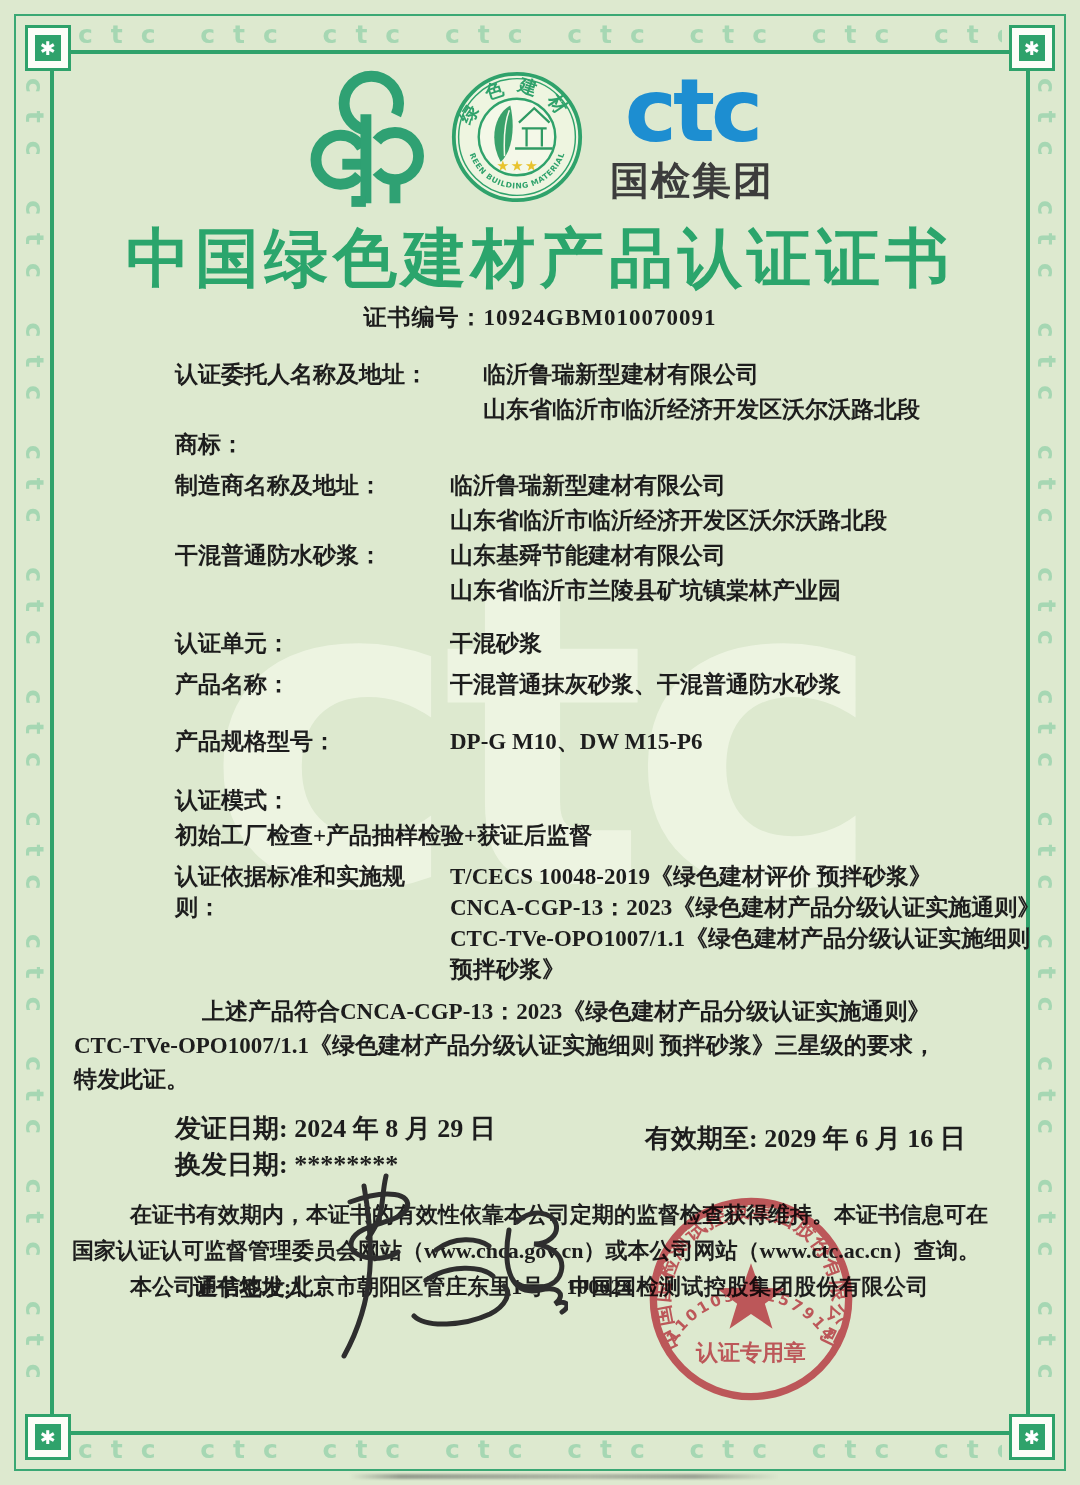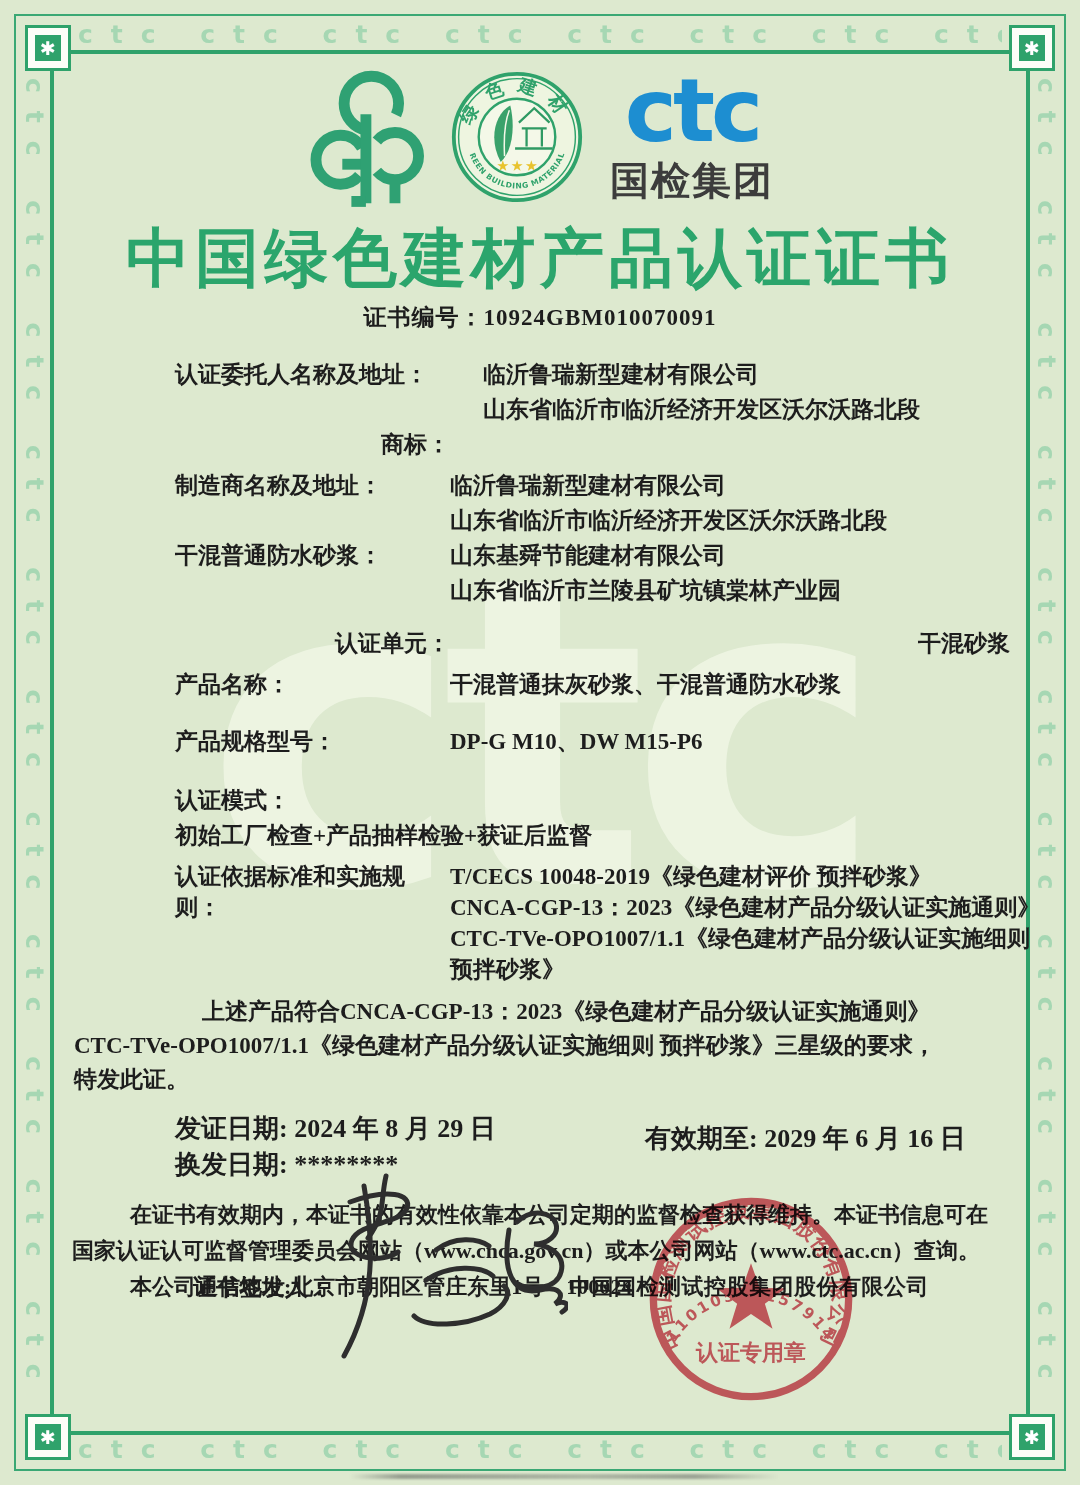--- a/index.html
+++ b/index.html
@@ -40,21 +40,21 @@
     line-height:0.88; color:#1d8ed1; letter-spacing:-4px;}
   .ctc-cn{font-family:"DejaVu Sans","Liberation Sans",sans-serif; font-weight:800;
     font-size:39px; color:#3c3c3c; letter-spacing:2px; margin-top:4px;}
   .title{ text-align:center; font-size:64px; letter-spacing:5px; color:#2ba56c;
     line-height:1.15; margin:6px 0 6px 0; }
   .certno{ text-align:center; font-size:23px; margin-bottom:24px; letter-spacing:1px;}
   .row{display:flex; padding-left:105px; font-size:23px; line-height:35px;}
   .row .lbl{width:275px; flex:none;}
   .row .val{flex:1;}
   .row .val div{white-space:nowrap;}
-  .mb14{gap:33px;} .mb6{margin-bottom:6px;text-align:right;}
+  .mb14{gap:33px;} .mb6{margin-bottom:6px;}
   .mb4{margin-bottom:0;} .mb18{margin-bottom:18px;} .mb22{margin-bottom:22px;}
   .mb24{margin-bottom:24px;} .mb2{margin-bottom:2px;flex-direction:column;}
   .rules .val div{line-height:31px;}
   .rules{line-height:31px;margin-top:8px;}
   .stmt{font-size:23px; line-height:34px; margin:10px 4px 10px 4px;}
   .stmt .ind{text-indent:128px;}
   .dates{display:flex; padding-left:105px; font-size:26px; line-height:36px; margin-top:14px; margin-bottom:14px;}
   .dates .dleft{width:470px; flex:none;}
   .dates .dright{padding-top:10px;}
   .notice{font-size:22px; line-height:36px; margin:4px 2px 0 2px;}

